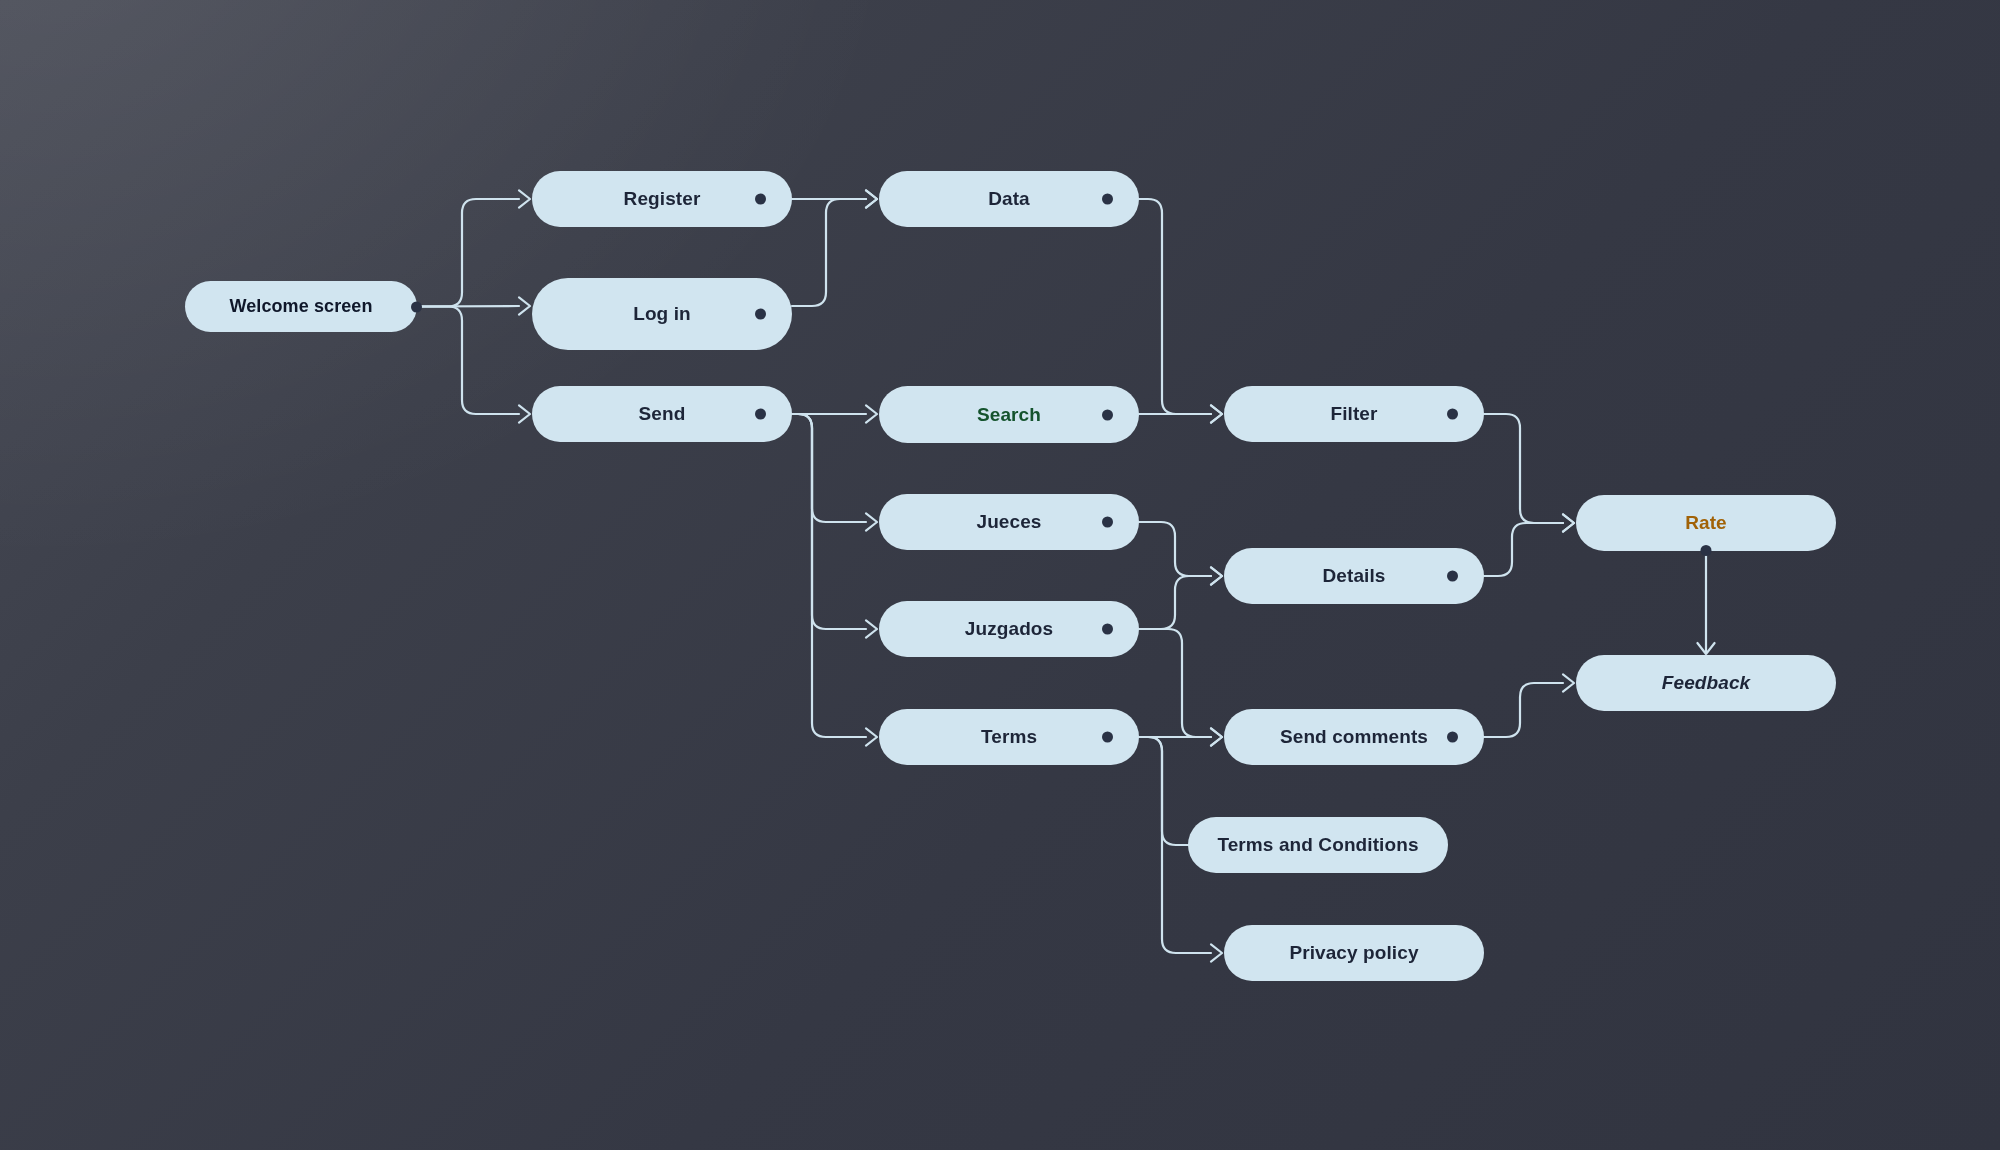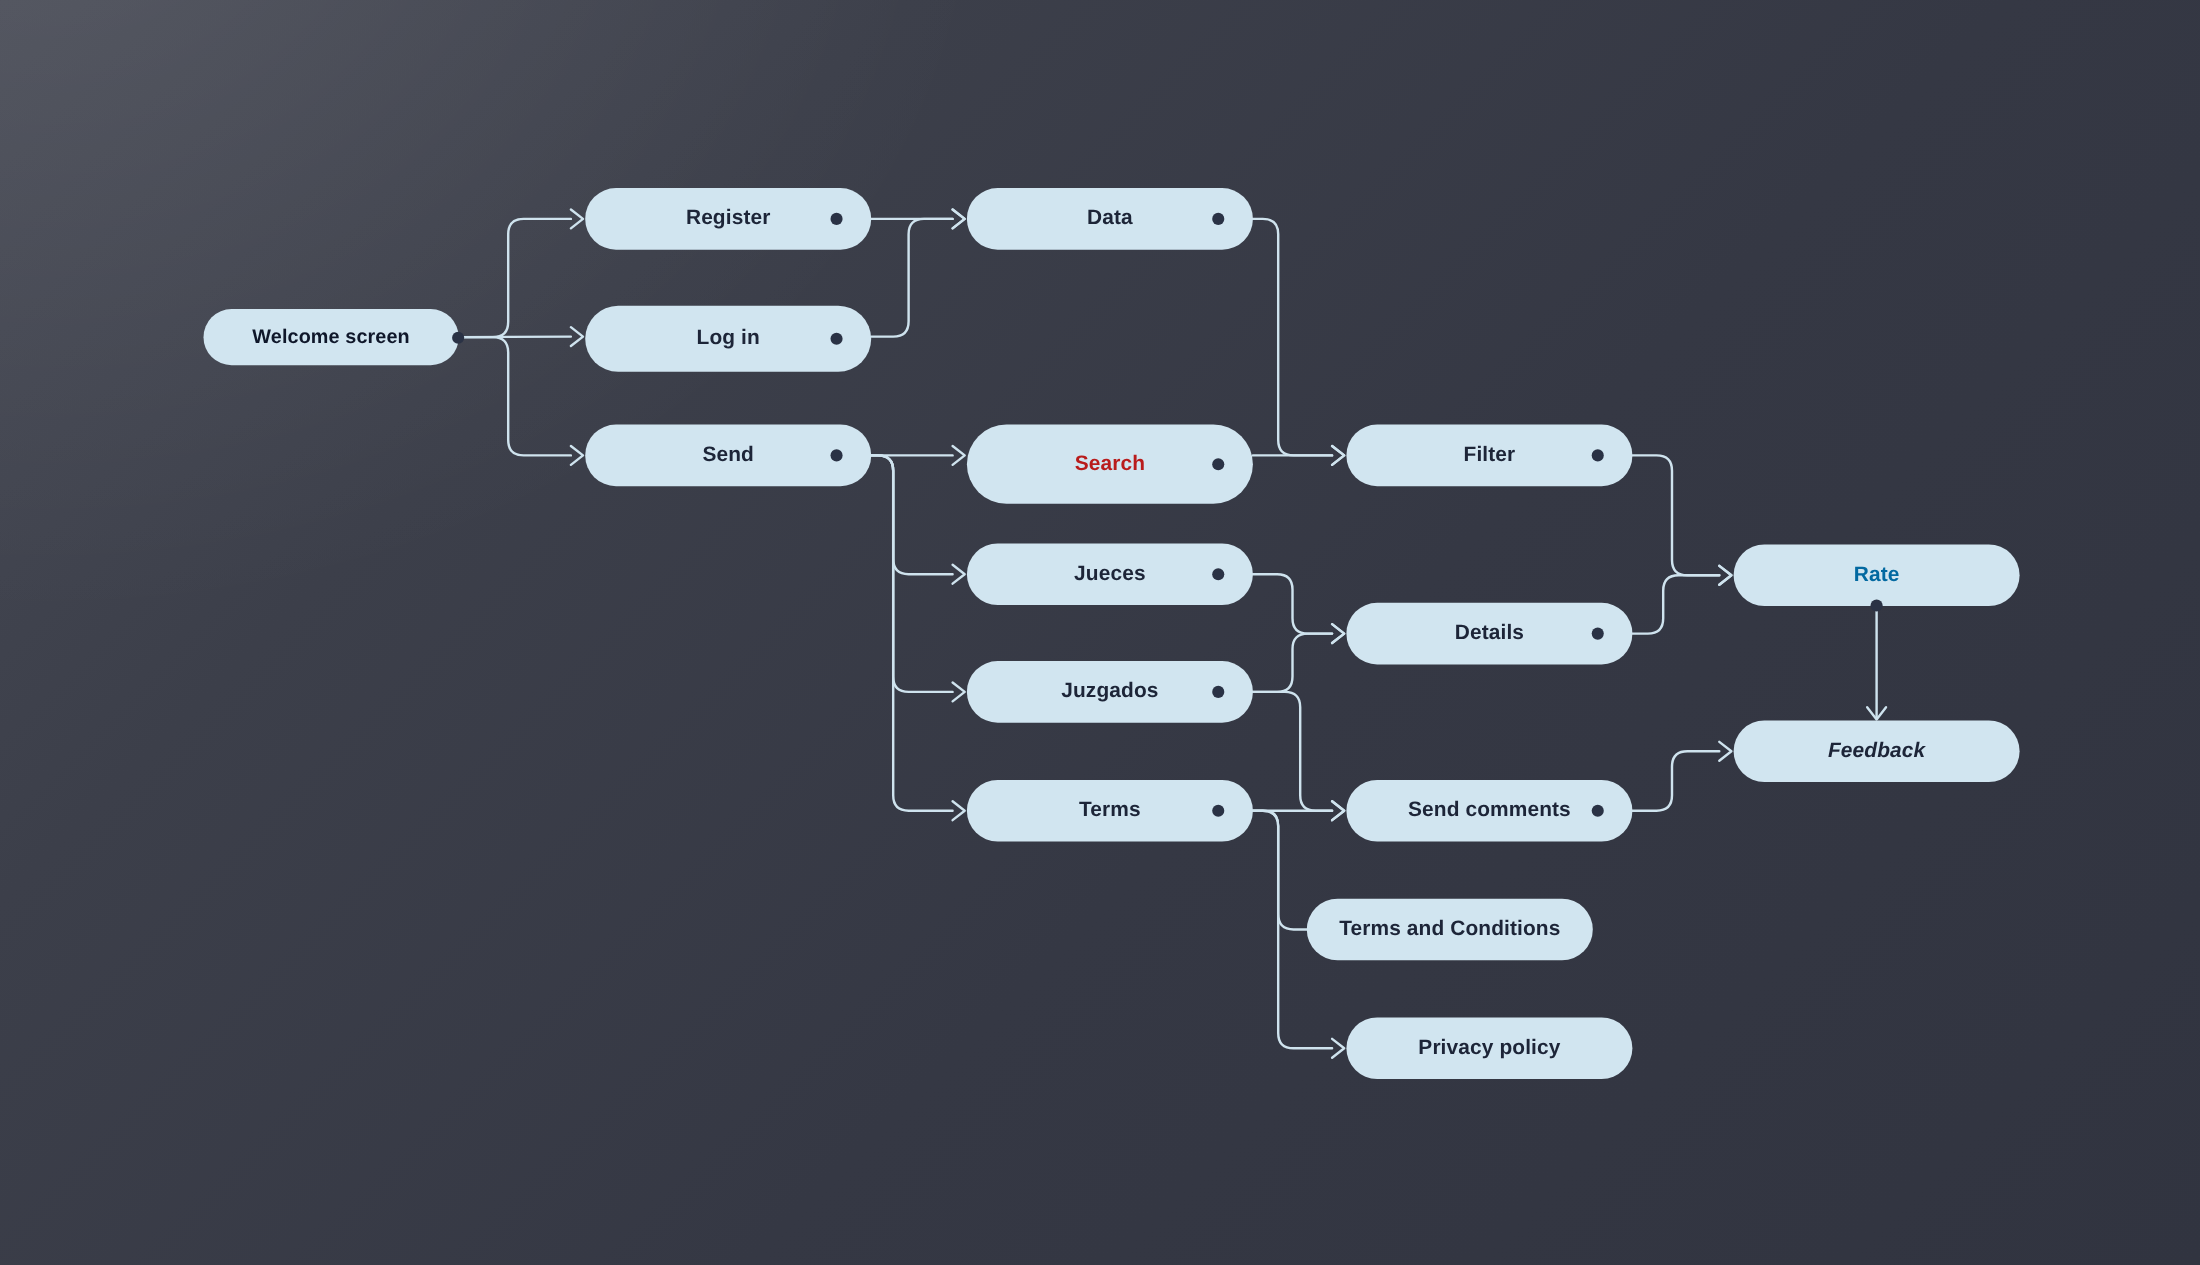--- a/index.html
+++ b/index.html
@@ -86,33 +86,33 @@
     </svg>
   <div id="nodes">
       <div class="node" style="left: 185px; top: 281px; width: 232px; height: 51px; font-size: 18px; background: rgb(209, 229, 240); color: #0f172a;">
         <span class="lbl">Welcome screen</span>
         <span class="port edge-right" style="background: rgb(42, 50, 69);"></span>
       </div>
       <div class="node" style="left: 532px; top: 171px; width: 260px; height: 56px; font-size: 19px; background: rgb(209, 229, 240); color: rgb(29, 37, 56); justify-content: center;">
         <span class="lbl">Register</span>
         <span class="port right" style="background: rgb(42, 50, 69);"></span>
       </div>
-      <div class="node" style="left: 532px; top: 278px; width: 260px; height: 60px; font-size: 19px; background: rgb(209, 229, 240); color: rgb(29, 37, 56); text-align: center;">
+      <div class="node" style="left: 532px; top: 278px; width: 260px; height: 72px; font-size: 19px; background: rgb(209, 229, 240); color: rgb(29, 37, 56); text-align: center;">
         <span class="lbl">Log in</span>
         <span class="port right" style="background: rgb(42, 50, 69);"></span>
       </div>
       <div class="node" style="left: 532px; top: 386px; width: 260px; height: 56px; font-size: 19px; background: rgb(209, 229, 240); color: rgb(29, 37, 56);">
         <span class="lbl">Send</span>
         <span class="port right" style="background: rgb(42, 50, 69);"></span>
       </div>
       <div class="node" style="left: 879px; top: 171px; width: 260px; height: 56px; font-size: 19px; background: rgb(209, 229, 240); color: rgb(29, 37, 56);">
         <span class="lbl">Data</span>
         <span class="port right" style="background: rgb(42, 50, 69);"></span>
       </div>
-      <div class="node" style="left: 879px; top: 386px; width: 260px; height: 72px; font-size: 19px; background: rgb(209, 229, 240); color: #b91c1c;">
+      <div class="node" style="left: 879px; top: 386px; width: 260px; height: 57px; font-size: 19px; background: rgb(209, 229, 240); color: #14532d;">
         <span class="lbl">Search</span>
         <span class="port right" style="background: rgb(42, 50, 69);"></span>
       </div>
       <div class="node" style="left: 879px; top: 494px; width: 260px; height: 56px; font-size: 19px; background: rgb(209, 229, 240); color: rgb(29, 37, 56);">
         <span class="lbl">Jueces</span>
         <span class="port right" style="background: rgb(42, 50, 69);"></span>
       </div>
       <div class="node" style="left: 879px; top: 601px; width: 260px; height: 56px; font-size: 19px; background: rgb(209, 229, 240); color: rgb(29, 37, 56);">
         <span class="lbl">Juzgados</span>
         <span class="port right" style="background: rgb(42, 50, 69);"></span>
@@ -132,21 +132,21 @@
       <div class="node" style="left: 1224px; top: 709px; width: 260px; height: 56px; font-size: 19px; background: rgb(209, 229, 240); color: rgb(29, 37, 56);">
         <span class="lbl">Send comments</span>
         <span class="port right" style="background: rgb(42, 50, 69);"></span>
       </div>
       <div class="node" style="left: 1188px; top: 817px; width: 260px; height: 56px; font-size: 19px; background: rgb(209, 229, 240); color: rgb(29, 37, 56);">
         <span class="lbl">Terms and Conditions</span>
       </div>
       <div class="node" style="left: 1224px; top: 925px; width: 260px; height: 56px; font-size: 19px; background: rgb(209, 229, 240); color: rgb(29, 37, 56);">
         <span class="lbl">Privacy policy</span>
       </div>
-      <div class="node" style="left: 1576px; top: 495px; width: 260px; height: 56px; font-size: 19px; background: rgb(209, 229, 240); color: #0369a1;">
+      <div class="node" style="left: 1576px; top: 495px; width: 260px; height: 56px; font-size: 19px; background: rgb(209, 229, 240); color: #a16207;">
         <span class="lbl">Rate</span>
         <span class="port bottom" style="background: rgb(42, 50, 69);"></span>
       </div>
       <div class="node" style="left: 1576px; top: 655px; width: 260px; height: 56px; font-size: 19px; background: rgb(209, 229, 240); color: rgb(29, 37, 56); font-style: italic;">
         <span class="lbl">Feedback</span>
       </div>
     </div>
 </div>
 
 </body></html>

